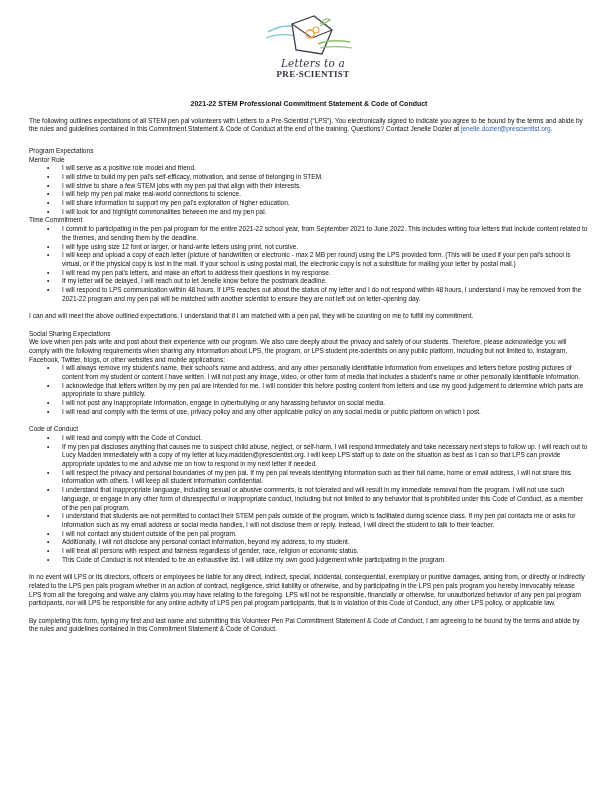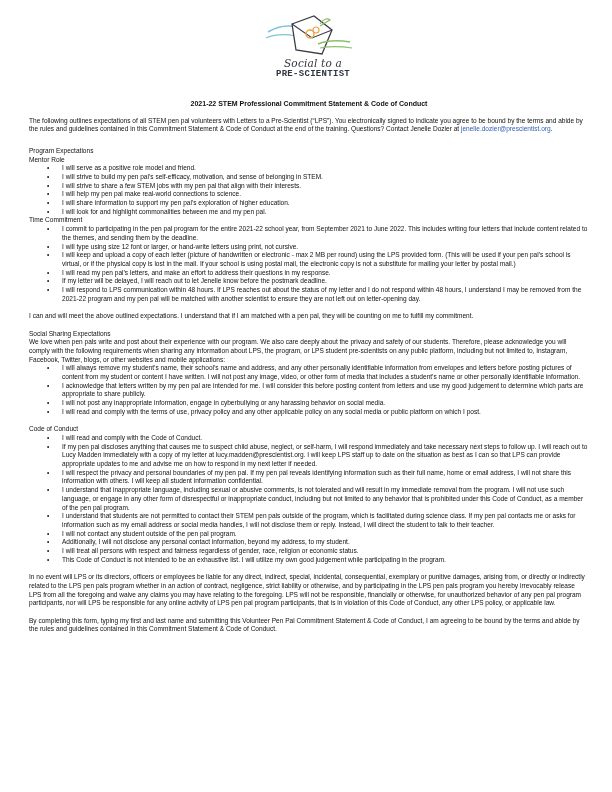--- a/index.html
+++ b/index.html
@@ -1,21 +1,21 @@
 <!DOCTYPE html>
 <html><head>
 <meta charset="utf-8">
 <style>
   html, body { margin: 0; padding: 0; background: #ffffff; }
   body { width: 612px; height: 792px; position: relative; overflow: hidden;
          font-family: "Liberation Sans", sans-serif; color: #111; }
   .logo { position: absolute; left: 262px; top: 10px; width: 96px; height: 74px; }
   .logo-tag { position: absolute; left: 268px; top: 58px; width: 90px; text-align: center; }
   .logo-script { font-family: "DejaVu Serif", serif; font-style: italic; font-size: 10.5px; color: #334; letter-spacing: 0.2px; line-height: 11px; }
-  .logo-caps { font-family: Liberation Mono, monospace; font-weight: bold; font-size: 9px; color: #2e3440; letter-spacing: 0.3px; line-height: 10px; }
+  .logo-caps { font-family: Liberation Serif, serif; font-weight: bold; font-size: 9px; color: #2e3440; letter-spacing: 0.3px; line-height: 10px; }
   .page { position: absolute; left: 29px; top: 100px; width: 560px; font-size: 6.55px; line-height: 8.7px; }
   .title { text-align: center; font-weight: bold; font-size: 7px; margin: 0 0 8px 0; }
   p { margin: 0; }
   .gap { height: 8.7px; }
   ul { margin: 0; padding: 0 0 0 33px; list-style: none; }
   li { position: relative; padding-left: 0; }
   li::before { content: "\2022"; position: absolute; left: -15px; top: 0; font-size: 6.5px; }
   a.link { color: #2f5fb3; text-decoration: none; }
 </style>
 </head>
@@ -28,21 +28,21 @@
     <path d="M30 14 L52 6 L70 20 L60 44 L34 40 Z" fill="#ffffff" stroke="#3b3b4a" stroke-width="1.3"></path>
     <path d="M30 14 L50 28 L70 20" fill="none" stroke="#3b3b4a" stroke-width="1.1"></path>
     <circle cx="48" cy="24" r="4" fill="none" stroke="#f0a040" stroke-width="1.4"></circle>
     <circle cx="54" cy="20" r="3" fill="none" stroke="#f0a040" stroke-width="1.2"></circle>
     <path d="M58 14 C62 8, 66 8, 68 10 C64 12, 62 14, 58 16" fill="none" stroke="#8cb86a" stroke-width="1.2"></path>
     <path d="M56 34 C66 30, 76 30, 88 32" fill="none" stroke="#8cc06a" stroke-width="1.6"></path>
     <path d="M58 38 C68 36, 78 36, 90 38" fill="none" stroke="#8cc06a" stroke-width="1.2"></path>
   </svg>
 </div>
 <div class="logo-tag">
-  <div class="logo-script">Social to a</div>
+  <div class="logo-script">Letters to a</div>
   <div class="logo-caps">PRE-SCIENTIST</div>
 </div>
 
 <div class="page">
   <div class="title">2021-22 STEM Professional Commitment Statement &amp; Code of Conduct</div>
 
   <p><span>The following outlines expectations of all STEM pen pal volunteers with Letters to a Pre-Scientist (“LPS”). You electronically signed to indicate you agree to be bound by the terms and abide by the rules and guidelines contained in this Commitment Statement &amp; Code of Conduct at the end of the training. Questions? Contact Jenelle Dozier at </span><a class="link">jenelle.dozier@prescientist.org</a><span>.</span></p>
 
   <div class="gap"></div>
     <div style="height:4px"></div>

